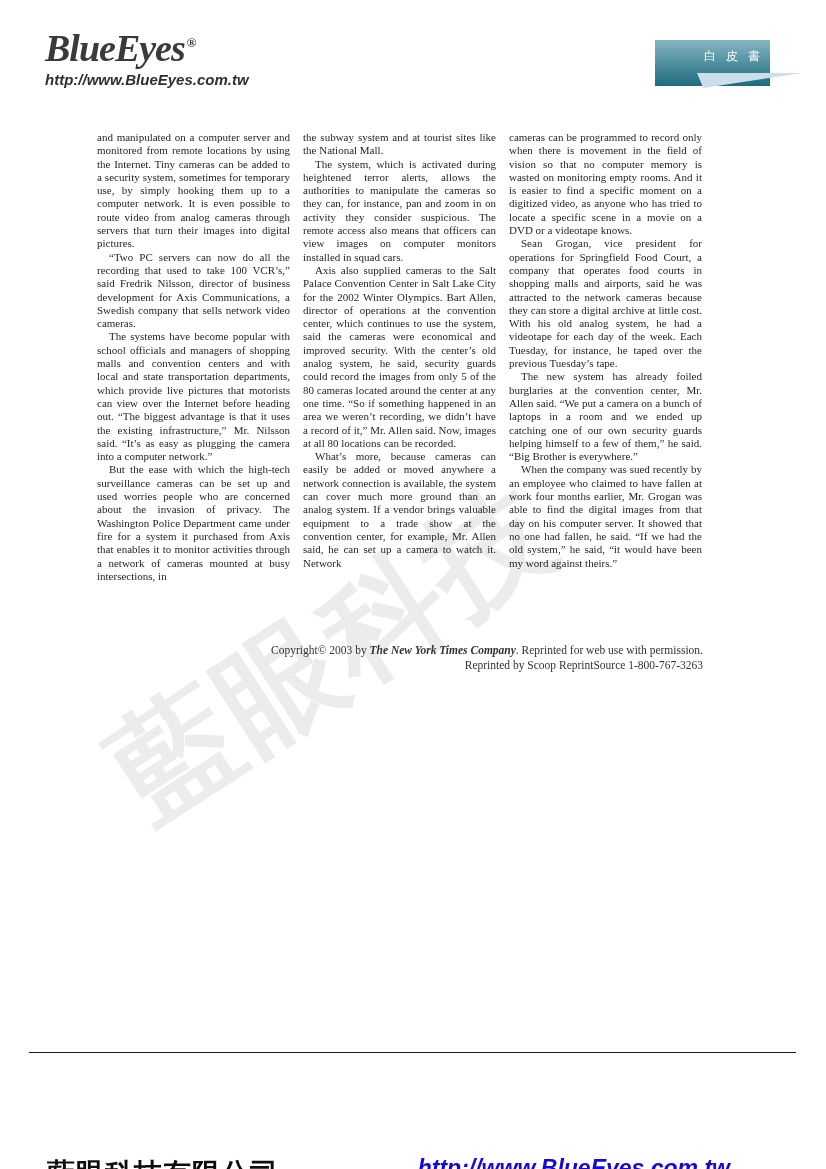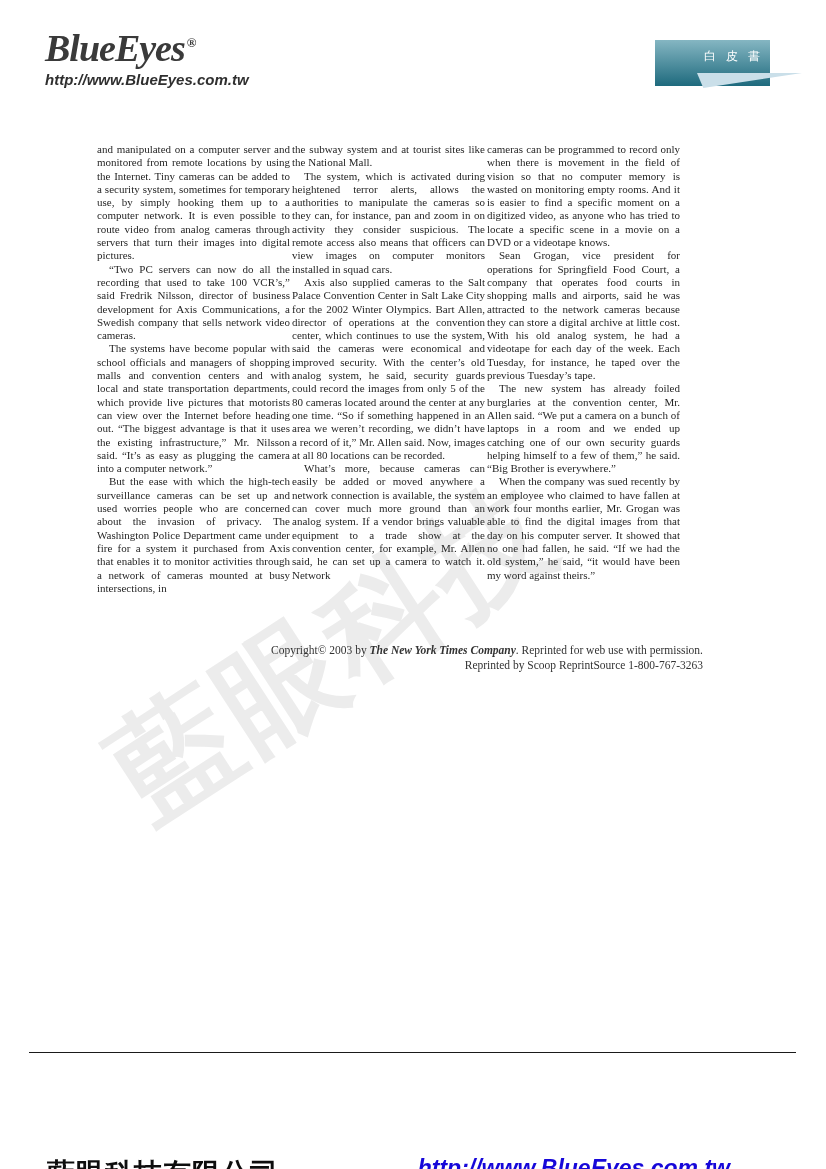--- a/index.html
+++ b/index.html
@@ -58,21 +58,21 @@
     color:var(--watermark_gray);
     white-space:nowrap;
     transform:rotate(-33deg);
     transform-origin:left center;
     pointer-events:none;
     user-select:none;
   }
   
   .columns{
     position:absolute;left:97px;top:131px;width:606px;
-    display:flex;gap:2px;z-index:1;margin-top:12px;
+    display:flex;gap:13px;z-index:1;
   }
   .col{width:193px;}
   .col p{
     font-size:11px;line-height:13.3px;
     text-align:justify;
     text-indent:12px;
     color:#262626;
   }
   .col p.no-indent{text-indent:0;}
   

